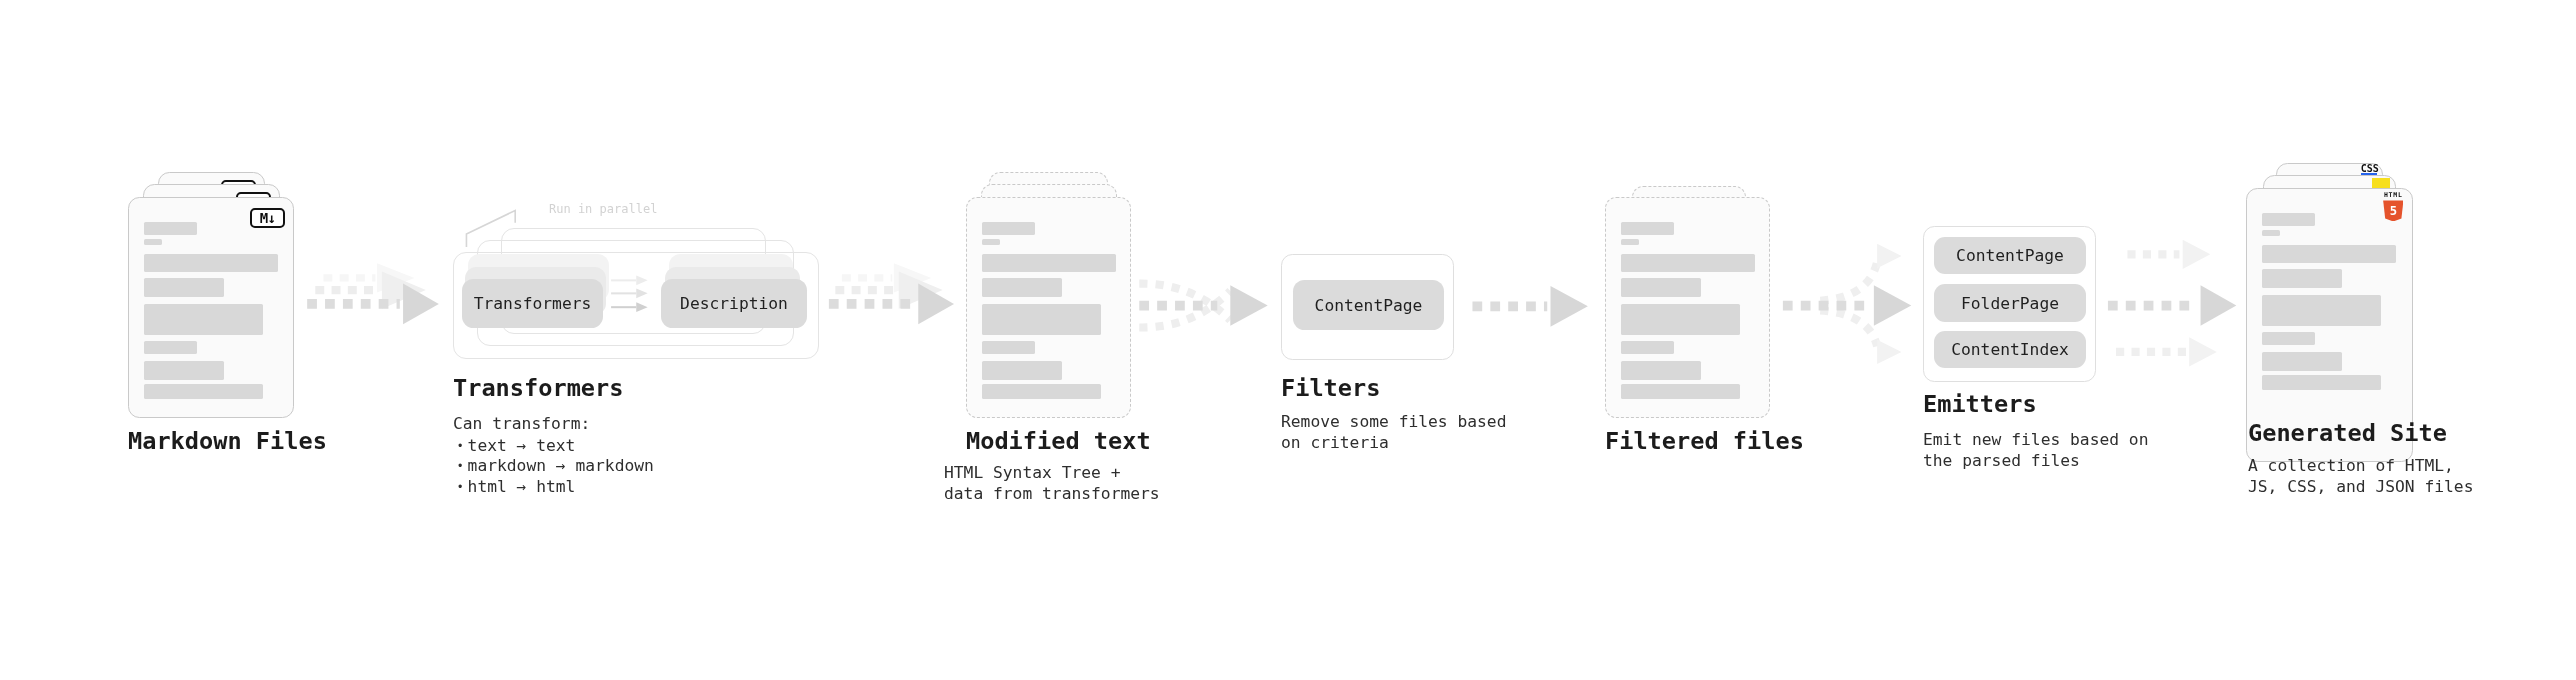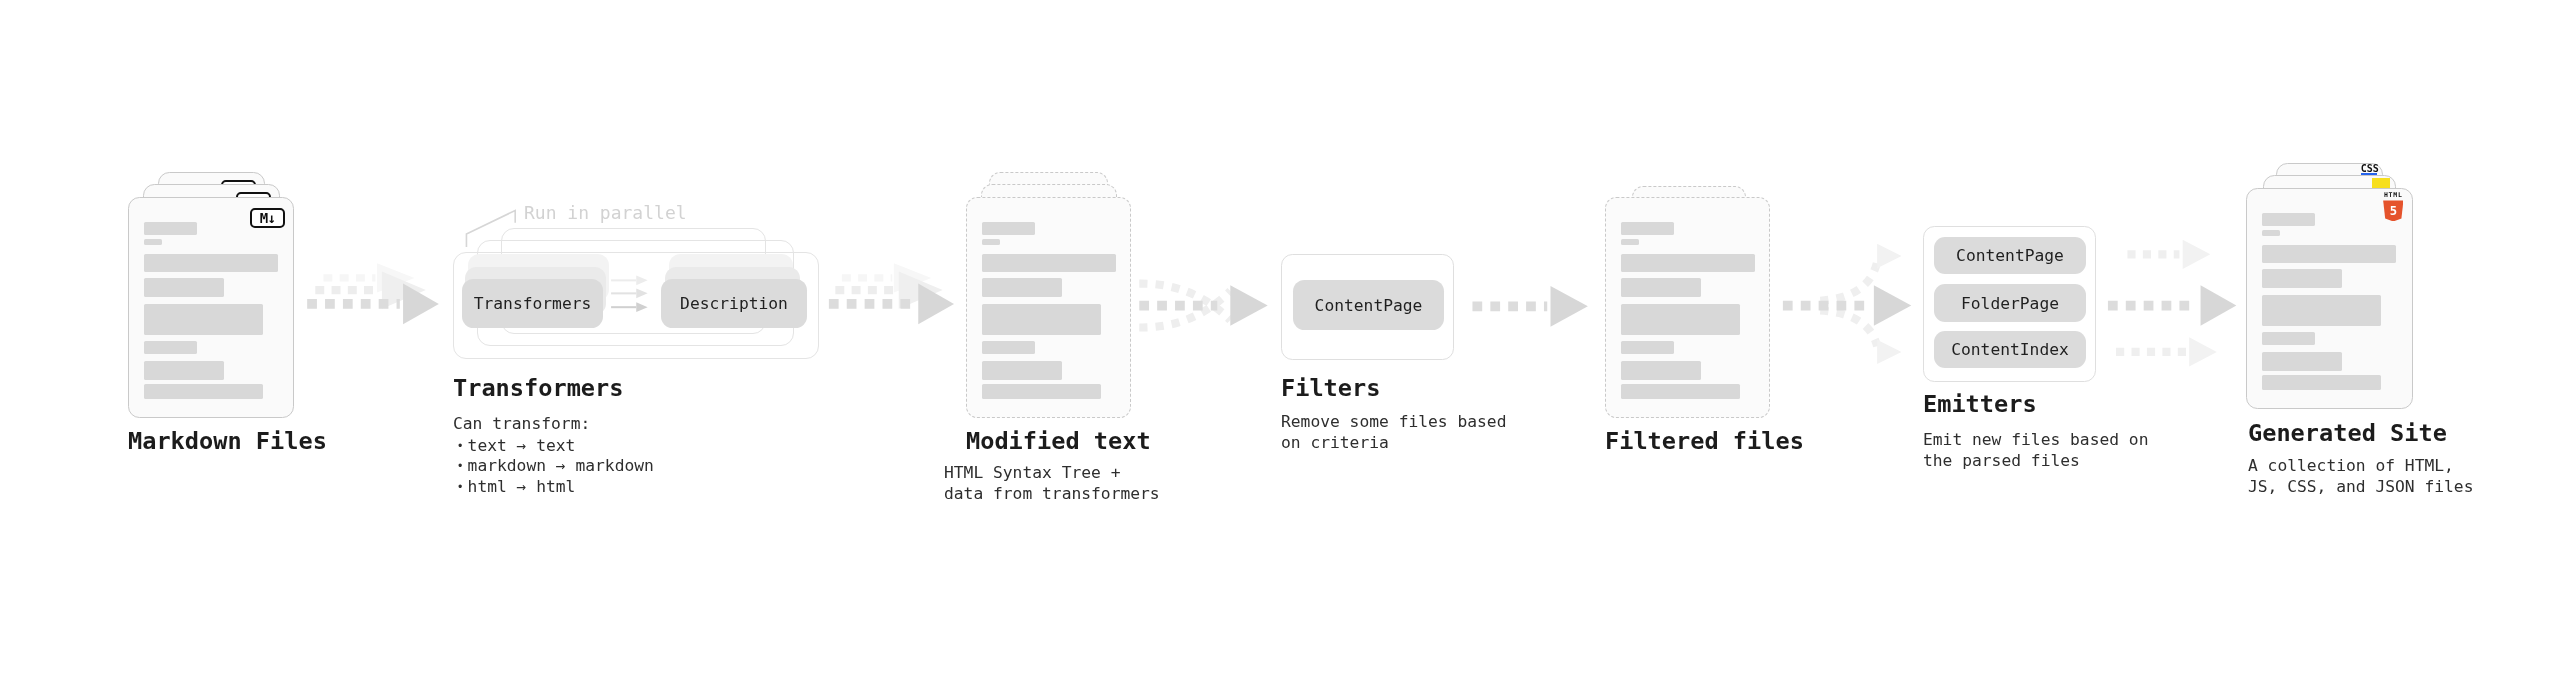--- a/index.html
+++ b/index.html
@@ -41,21 +41,21 @@
   }
   .pill.mid  { background: var(--pill_bg_mid); }
   .pill.back { background: var(--pill_bg_back); }
   .pill.sm { border-radius:11px; }
 
   .panel { position:absolute; background:#ffffff; border:1.6px solid var(--box_border); border-radius:11.4px; }
 
   
   .label   { position:absolute; font-size:23.6px; font-weight:600; color:var(--text_dark); white-space:nowrap; }
   .caption { position:absolute; font-size:16.3px; line-height:21px; color:var(--text_caption); white-space:pre-line; }
-  .callout { position:absolute; font-size:18px; color:var(--text_faded); white-space:nowrap; }
+  .callout { position:absolute; font-size:12px; color:var(--text_faded); white-space:nowrap;margin-left:25px; }
 
   .bullets { position:absolute; left:453px; top:436px; font-size:16.3px; line-height:20.3px; color:var(--text_caption); }
   .bullet-row { display:flex; }
   .bullet-dot { width:14.6px; text-align:center; font-size:11.4px; line-height:20.3px; }
 
   
   .html5 { position:absolute; top:3.3px; right:6.5px; width:24.4px; text-align:center; }
   .html5 .word { font-size:6.5px; font-weight:bold; letter-spacing:0.8px; color:#111; line-height:7.3px; }
   .html5 .shield {
     width:20.3px; height:21px; margin:0.8px auto 0;
@@ -184,21 +184,21 @@
   <div>
     <div class="file-card" style="left:2276px; top:163px; width:107px; height:203px;">
       <div class="css-badge">
         <div class="t">CSS</div>
         <div class="u"></div>
       </div>
     </div>
     <div class="file-card" style="left:2263px; top:175px; width:133px; height:211px;">
       <div class="js-badge"></div>
     </div>
-    <div class="file-card" style="left:2246px; top:188px; width:167px; height:221px;">
+    <div class="file-card" style="left:2246px; top:188px; width:167px; height:274px;">
       <div class="html5">
         <div class="word">HTML</div>
         <div class="shield">
             <span>5</span>
           </div>
       </div>
     <div class="bar" style="top: 23.6px; width: 53px; height: 13px;"></div>
         <div class="bar" style="top: 41px; width: 18.7px; height: 5.7px;"></div>
         <div class="bar" style="top: 56px; width: 134px; height: 18px;"></div>
         <div class="bar" style="top: 80px; width: 80px; height: 18.7px;"></div>

